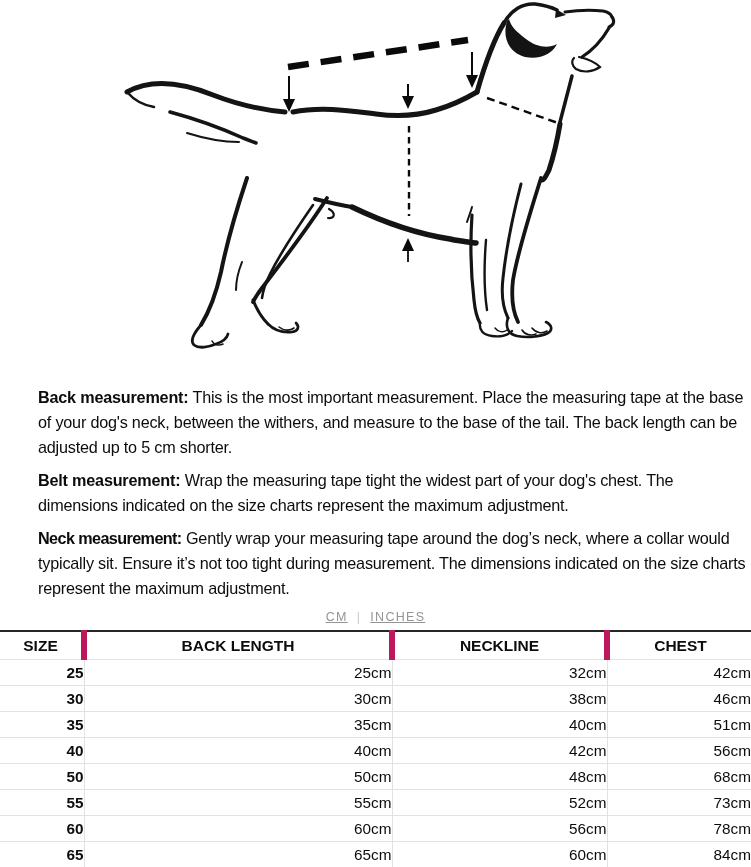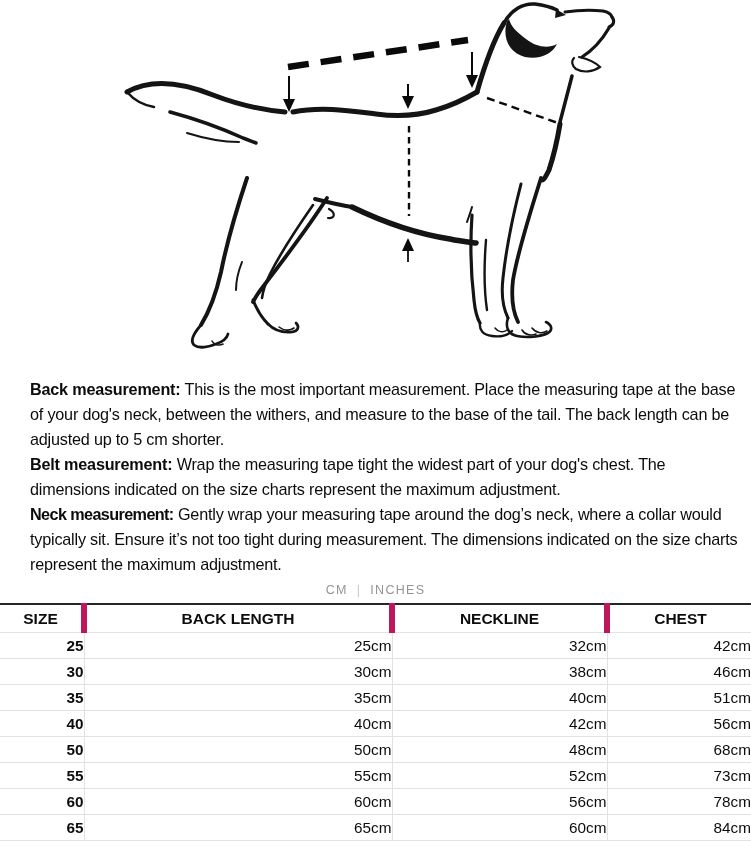--- a/index.html
+++ b/index.html
@@ -8,29 +8,29 @@
     font-family:"Liberation Sans","DejaVu Sans",sans-serif;
     color:#111111;
   }
   .figure-wrap{width:751px;height:370px;position:relative;}
   .figure-wrap svg{display:block;}
   .instructions{
     padding:7px 0 0 30px;
     font-size:16.2px;line-height:25px;letter-spacing:-0.2px;
     white-space:nowrap;color:#0c0c0c;
   }
-  .instructions p{margin:0;}
+  .instructions p{margin:8px;}
   .lead{font-weight:bold;}
   .lead.tight{letter-spacing:-0.6px;}
   .unit-toggle{
     margin-top:5px;height:16px;
     display:flex;justify-content:center;align-items:center;
     font-size:12.5px;letter-spacing:1.3px;color:#949494;
   }
-  .unit-option{cursor:pointer;}
+  .unit-option{cursor:pointer;text-decoration:underline;}
   .unit-divider{color:#c9c9c9;margin:0 9px;font-weight:normal;}
   table.size-chart{
     width:751px;margin-top:5px;
     border-collapse:collapse;table-layout:fixed;
     border-top:2px solid #262626;
   }
   table.size-chart th{
     height:27px;font-size:15.5px;font-weight:bold;text-align:center;
     border-bottom:1px solid #e2e2e2;border-right:6px solid #be185d;
     padding:0;color:#0c0c0c;

